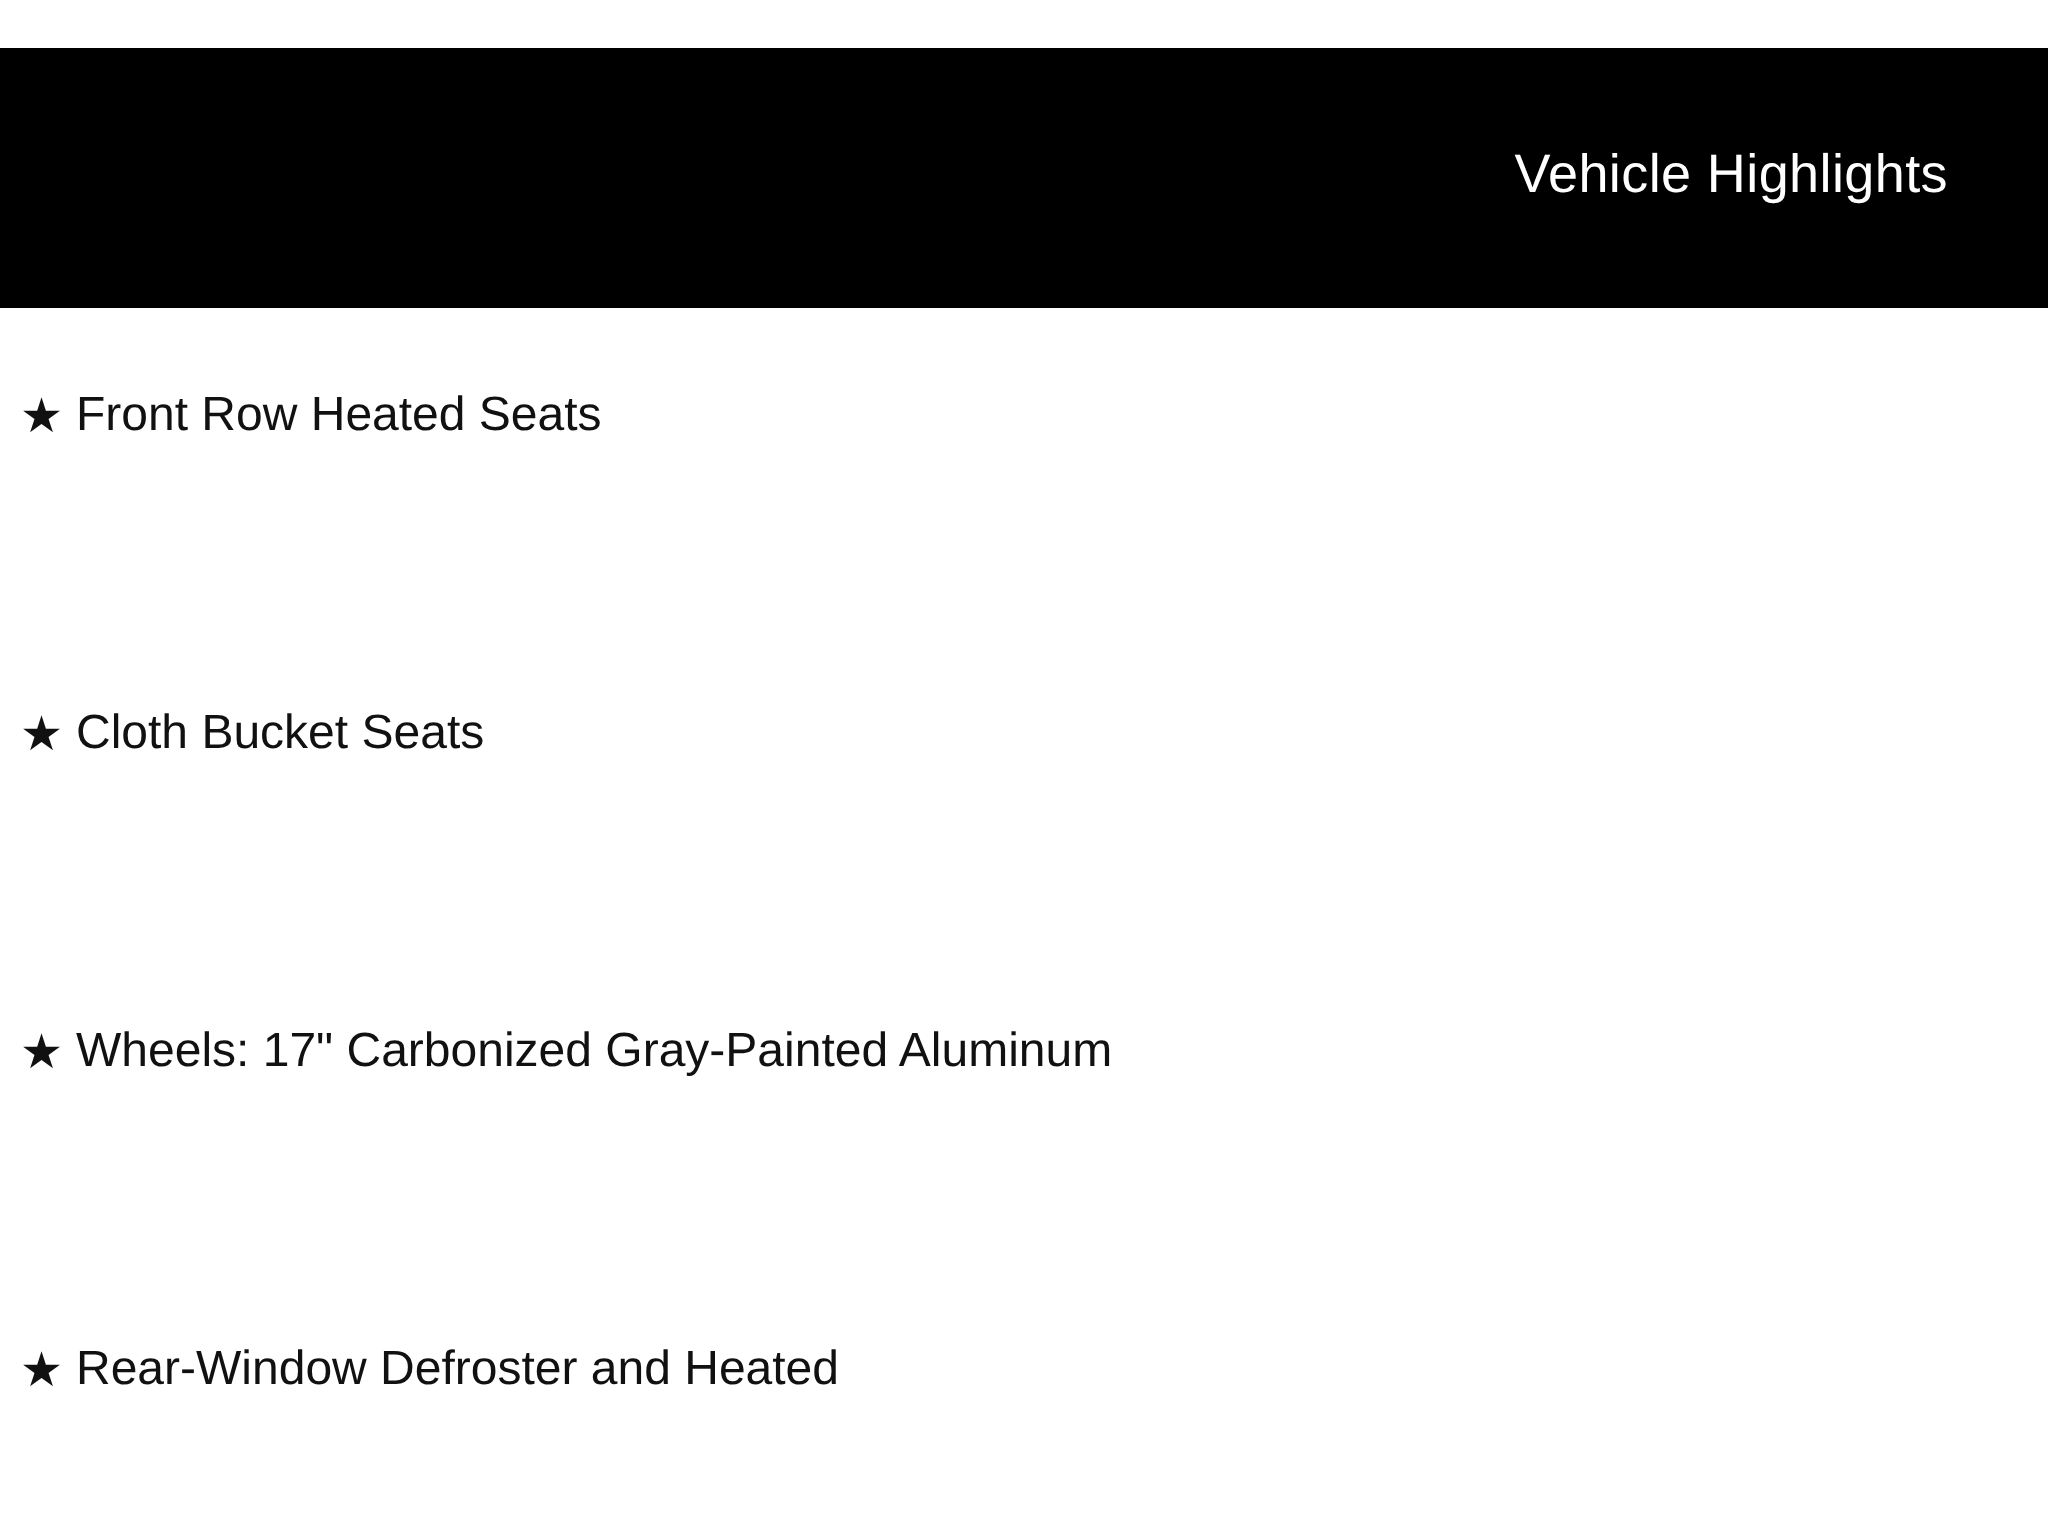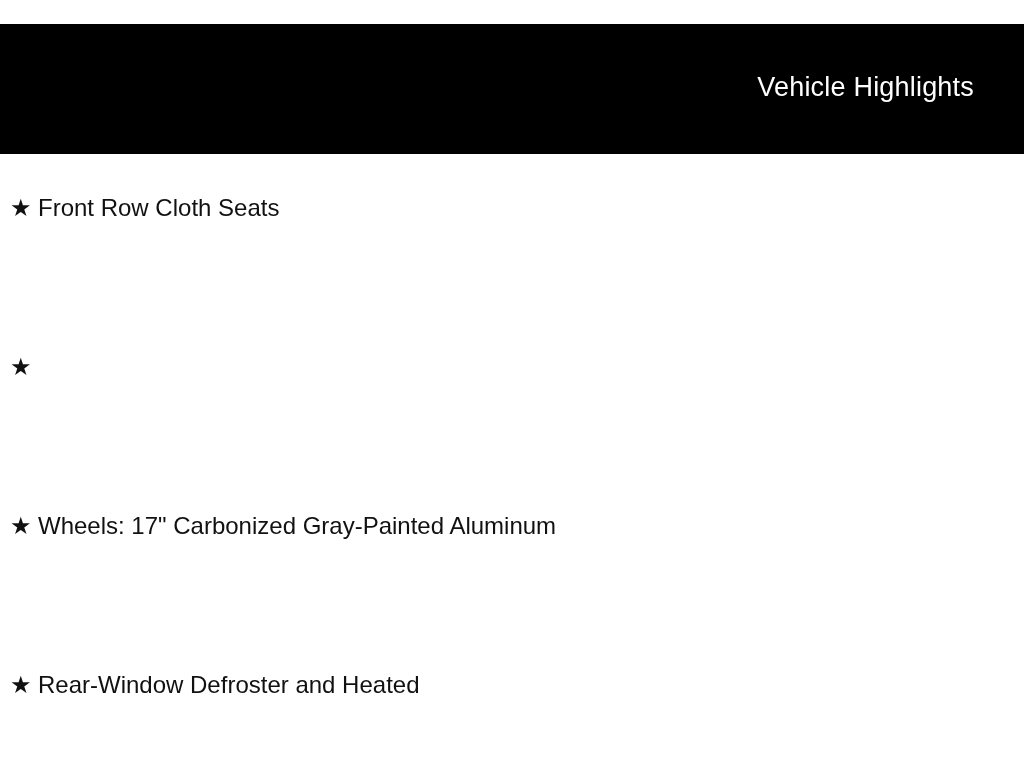--- a/index.html
+++ b/index.html
@@ -83,25 +83,26 @@
 <div class="page">
 
   <div class="header-bar">
     <div class="header-title">Vehicle Highlights</div>
   </div>
 
   <ul class="highlights-list">
 
     <li class="highlight-item">
       <span class="bullet-star">★</span>
-      <span class="highlight-label">Front Row Cloth Seats</span>
+      <span class="highlight-label">Front Row Heated Seats</span>
     </li>
 
     <li class="highlight-item">
       <span class="bullet-star">★</span>
+      <span class="highlight-label">Cloth Bucket Seats</span>
     </li>
 
     <li class="highlight-item">
       <span class="bullet-star">★</span>
       <span class="highlight-label">Wheels: 17" Carbonized Gray-Painted Aluminum</span>
     </li>
 
     <li class="highlight-item">
       <span class="bullet-star">★</span>
       <span class="highlight-label">Rear-Window Defroster and Heated</span>

